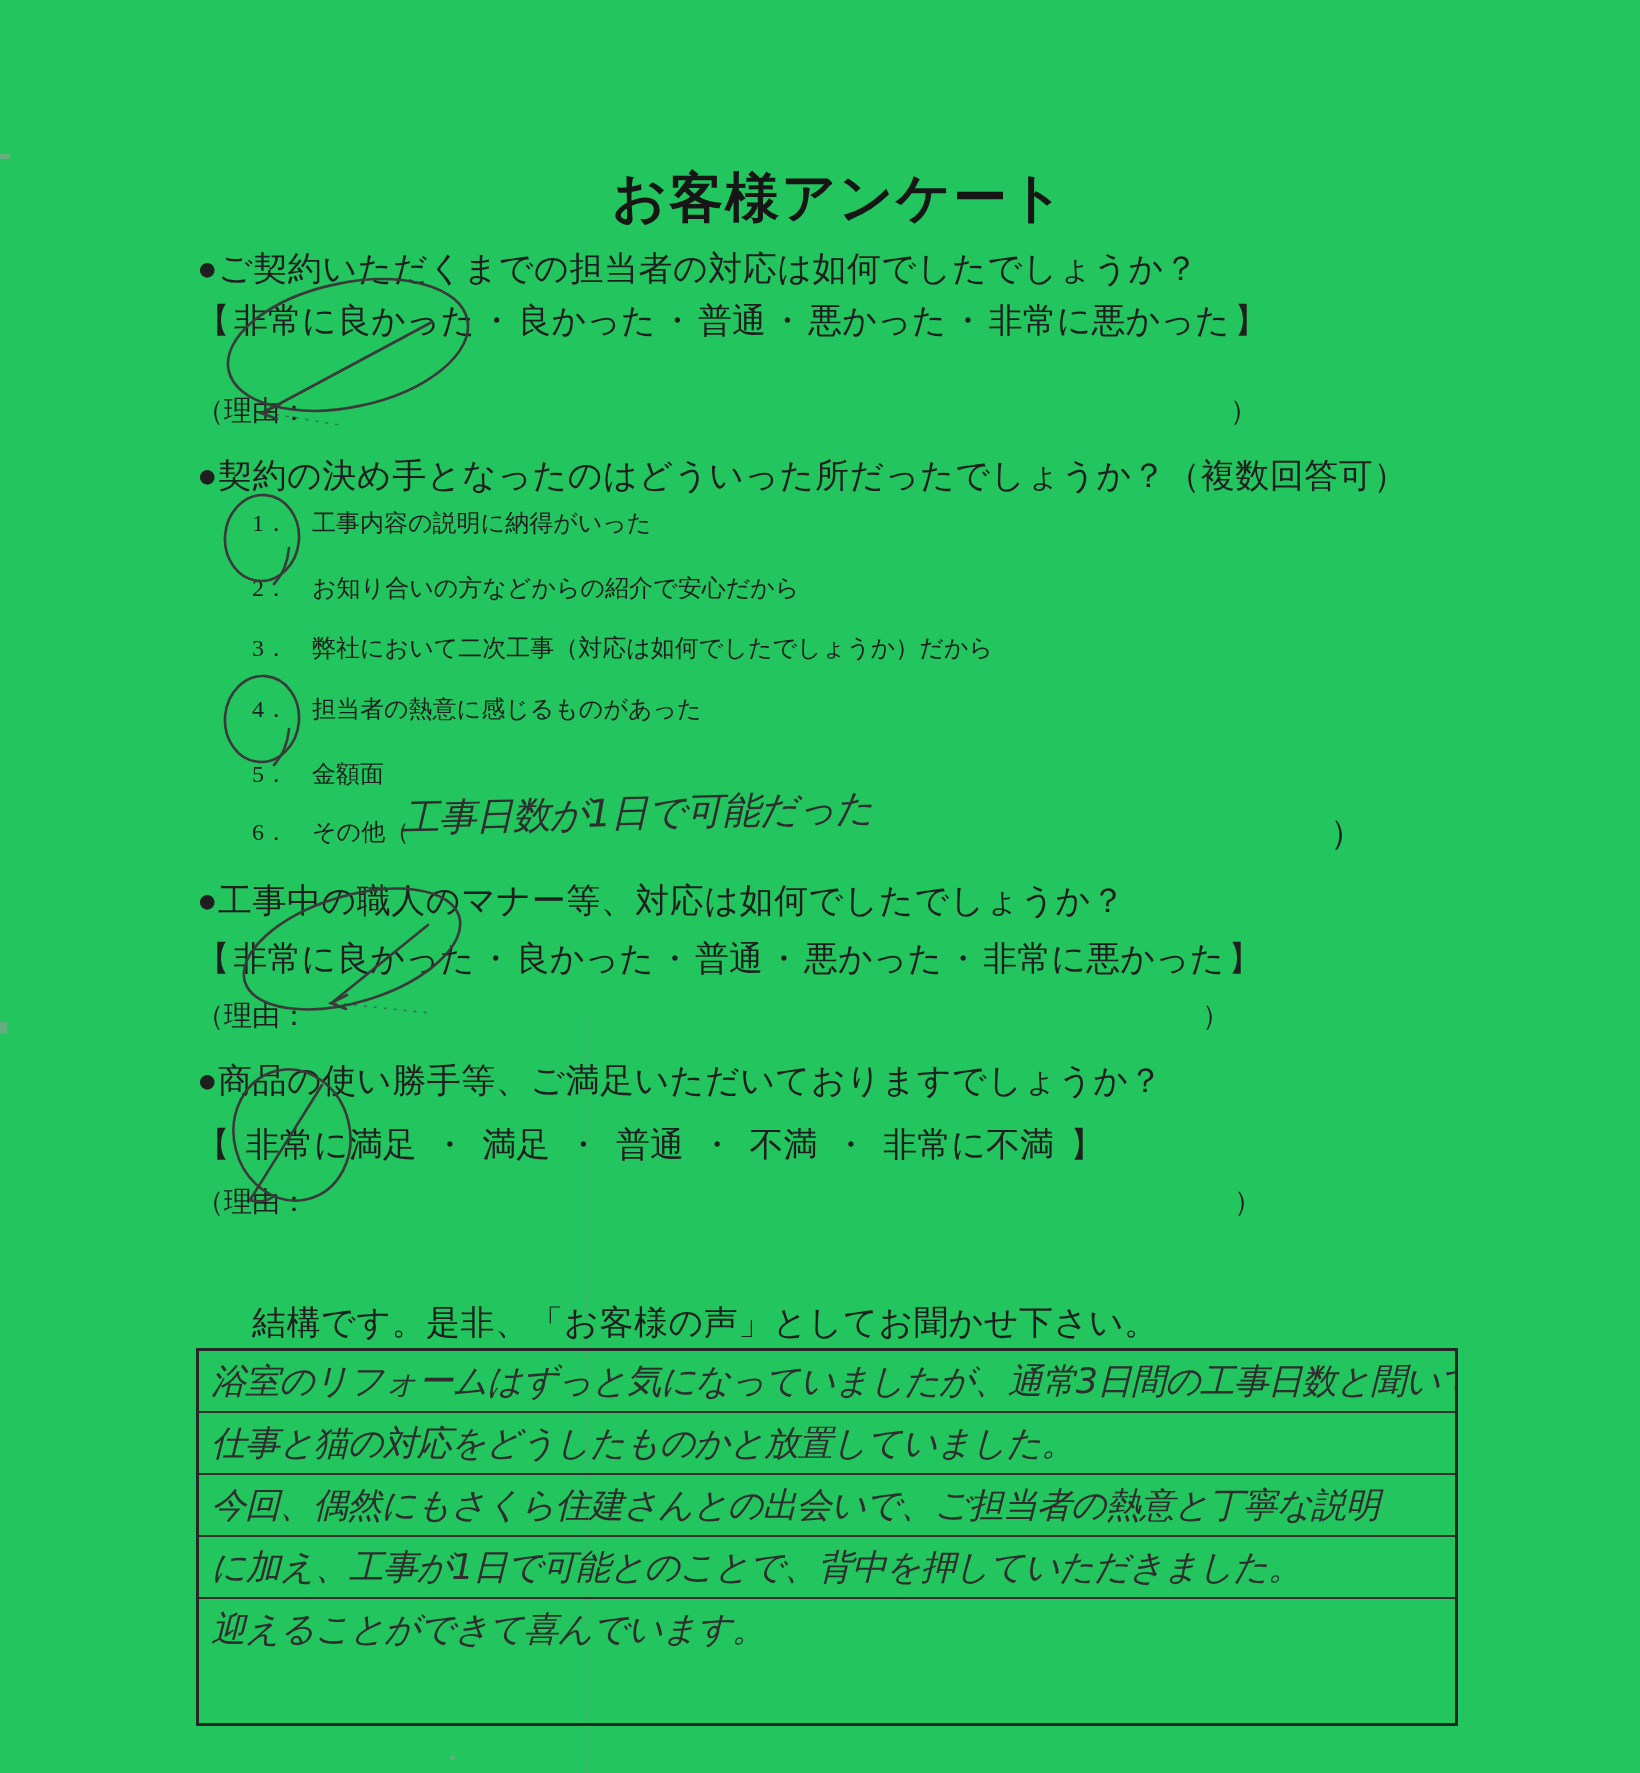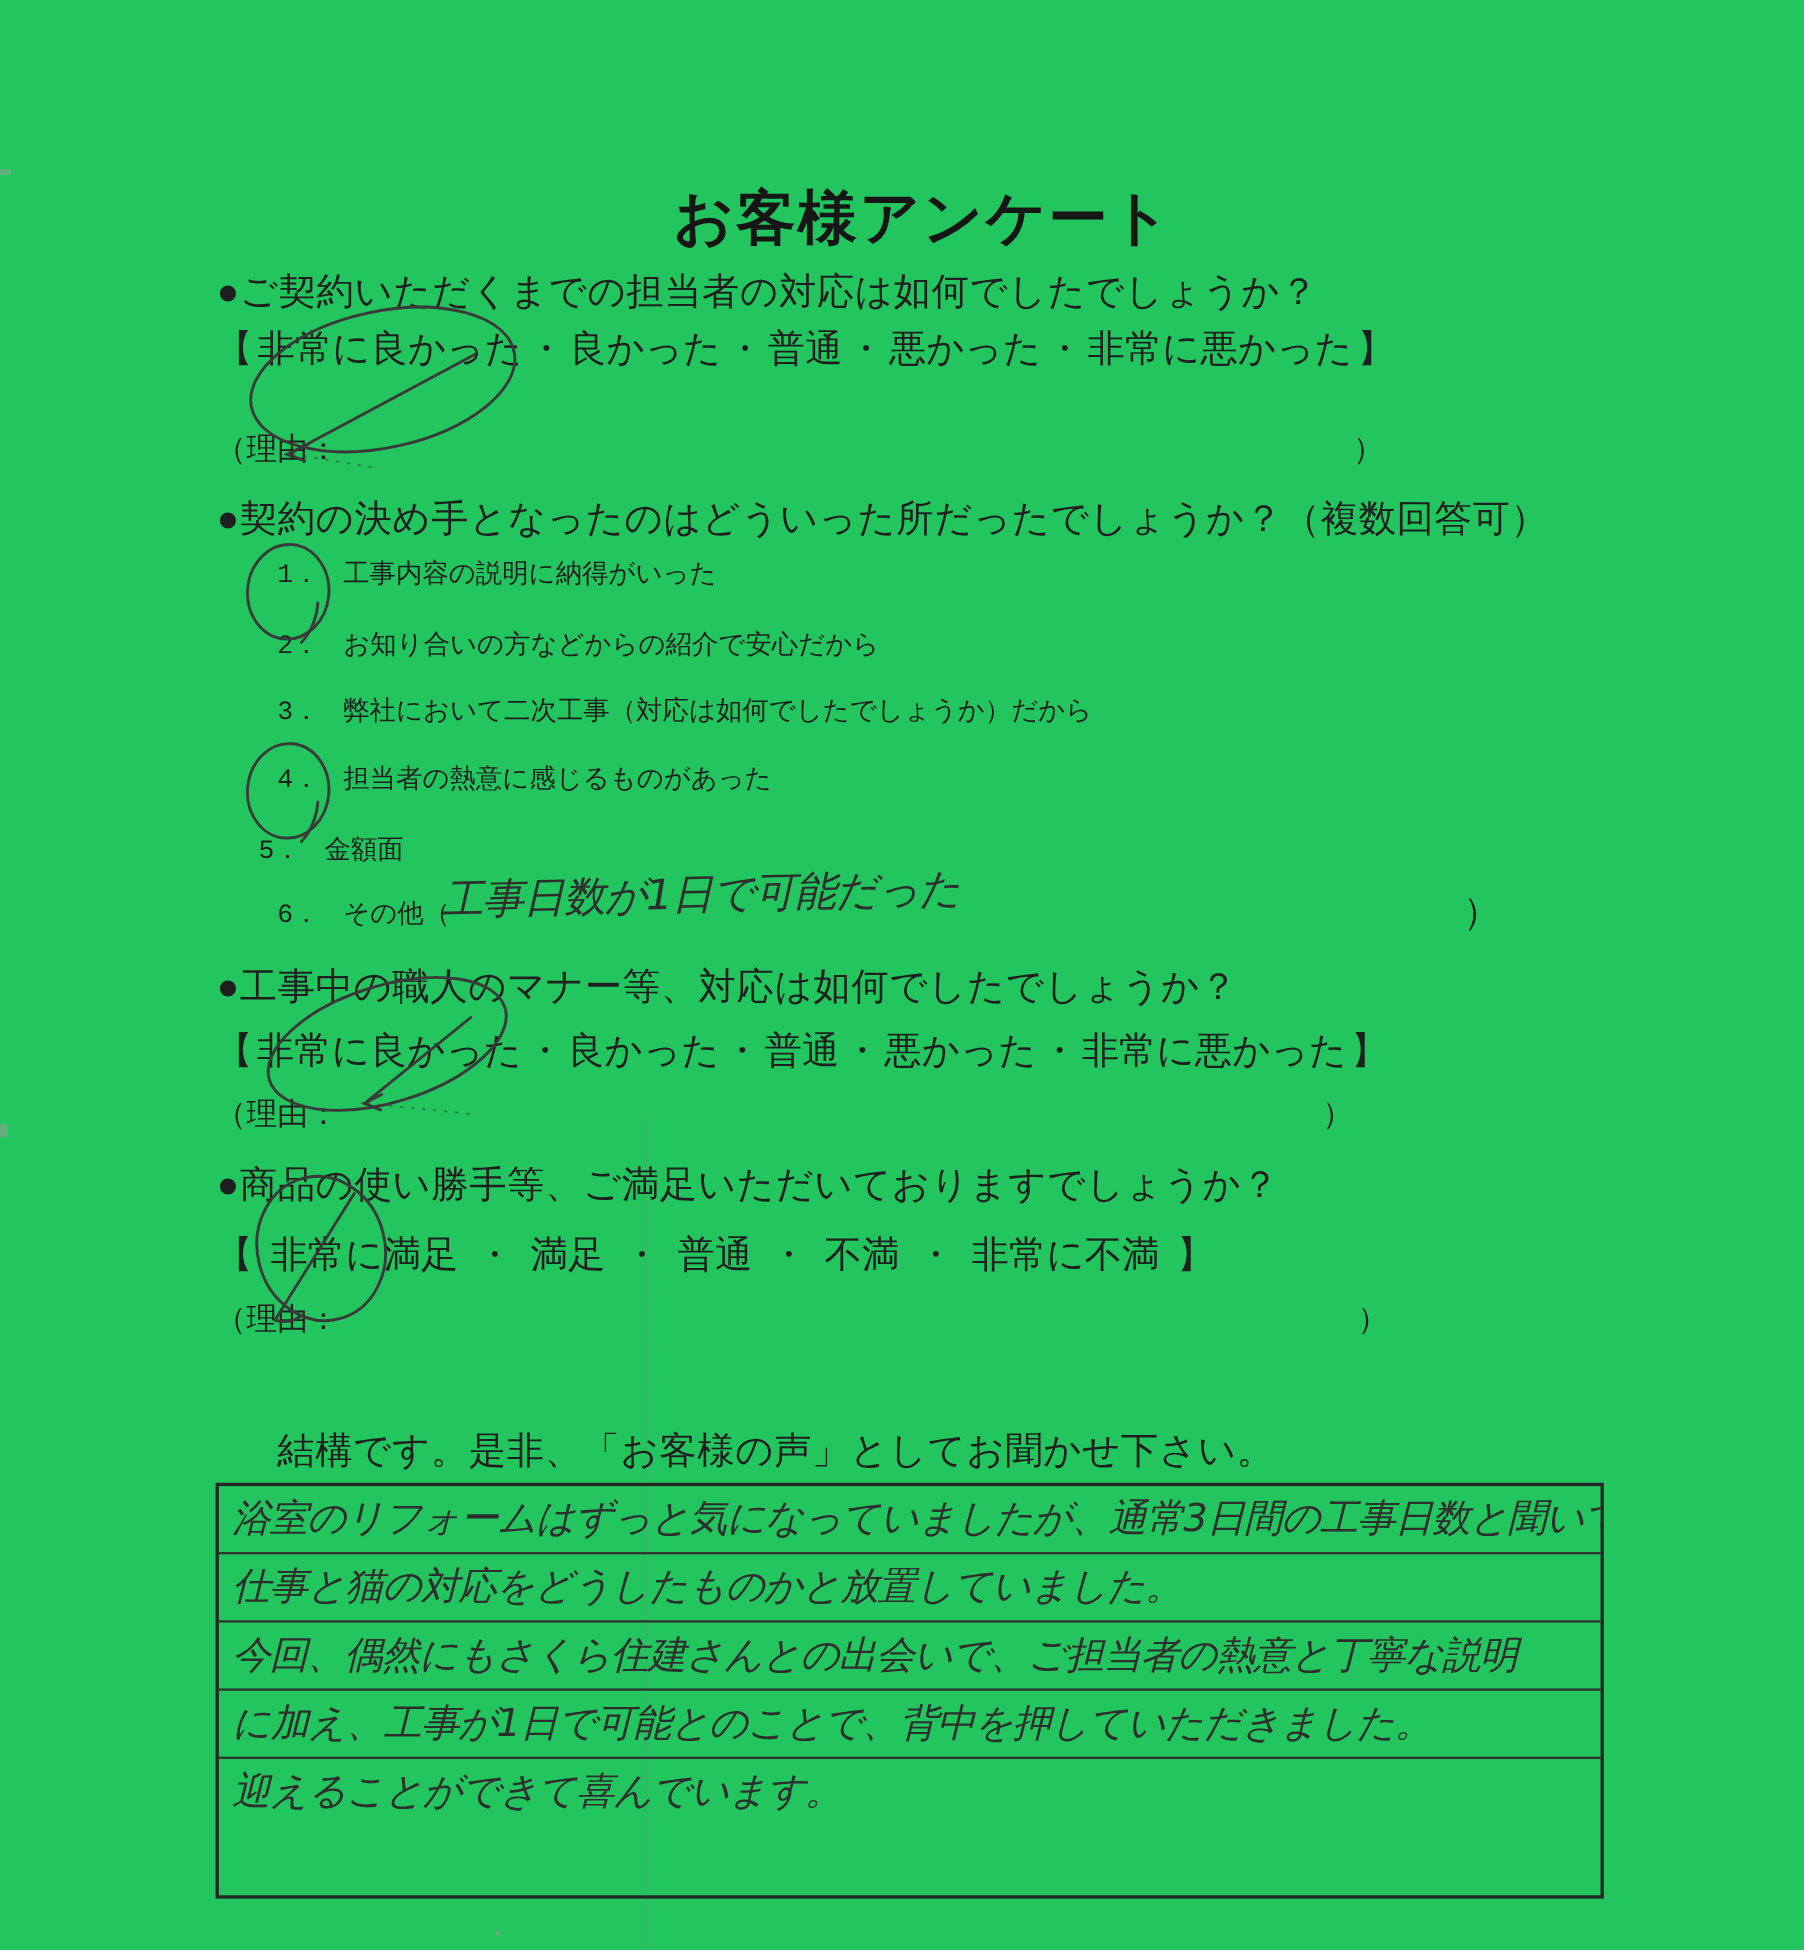--- a/index.html
+++ b/index.html
@@ -3,21 +3,21 @@
 <meta charset="utf-8">
 <style>
   * { margin:0; padding:0; box-sizing:border-box; }
   html,body { background:#ffffff; }
   .page {
     position:relative; width:1640px; height:1773px;
     background:#22c55e; overflow:hidden;
   }
   .abs { position:absolute; }
   .print {
-    font-family:Liberation Mono, monospace;
+    font-family:Liberation Serif, serif;
     color:var(--print,#1f1f1f);
     white-space:nowrap; line-height:1.15;
   }
   .title {
     font-family:"DejaVu Sans","Liberation Sans",sans-serif;
     font-weight:bold; font-size:54px; letter-spacing:2px;
     color:#161616; white-space:nowrap;
   }
   .qlabel { font-size:34px; letter-spacing:0.5px; }
   .opts {
@@ -97,21 +97,21 @@
   </div>
   <div class="abs print item" style="left:252px; top:575px;">
     <span class="num">2．</span><span>お知り合いの方などからの紹介で安心だから</span>
   </div>
   <div class="abs print item" style="left:252px; top:635px;">
     <span class="num">3．</span><span>弊社において二次工事（対応は如何でしたでしょうか）だから</span>
   </div>
   <div class="abs print item" style="left:252px; top:696px;">
     <span class="num">4．</span><span>担当者の熱意に感じるものがあった</span>
   </div>
-  <div class="abs print item" style="left:235px; top:761px;">
+  <div class="abs print item" style="left:252px; top:761px;">
     <span class="num">5．</span><span>金額面</span>
   </div>
   <div class="abs print item" style="left:252px; top:819px;">
     <span class="num">6．</span><span>その他（</span>
   </div>
   <div class="abs hw other-hw" style="left:402px; top:793px;">工事日数が1日で可能だった</div>
   <div class="abs print" style="left:1330px; top:813px; font-size:34px;">）</div>
 
   <div class="abs print qlabel" style="left:197px; top:881px;">●工事中の職人のマナー等、対応は如何でしたでしょうか？</div>
   <div class="abs print opts" style="left:196px; top:939px; width:1066px;">

